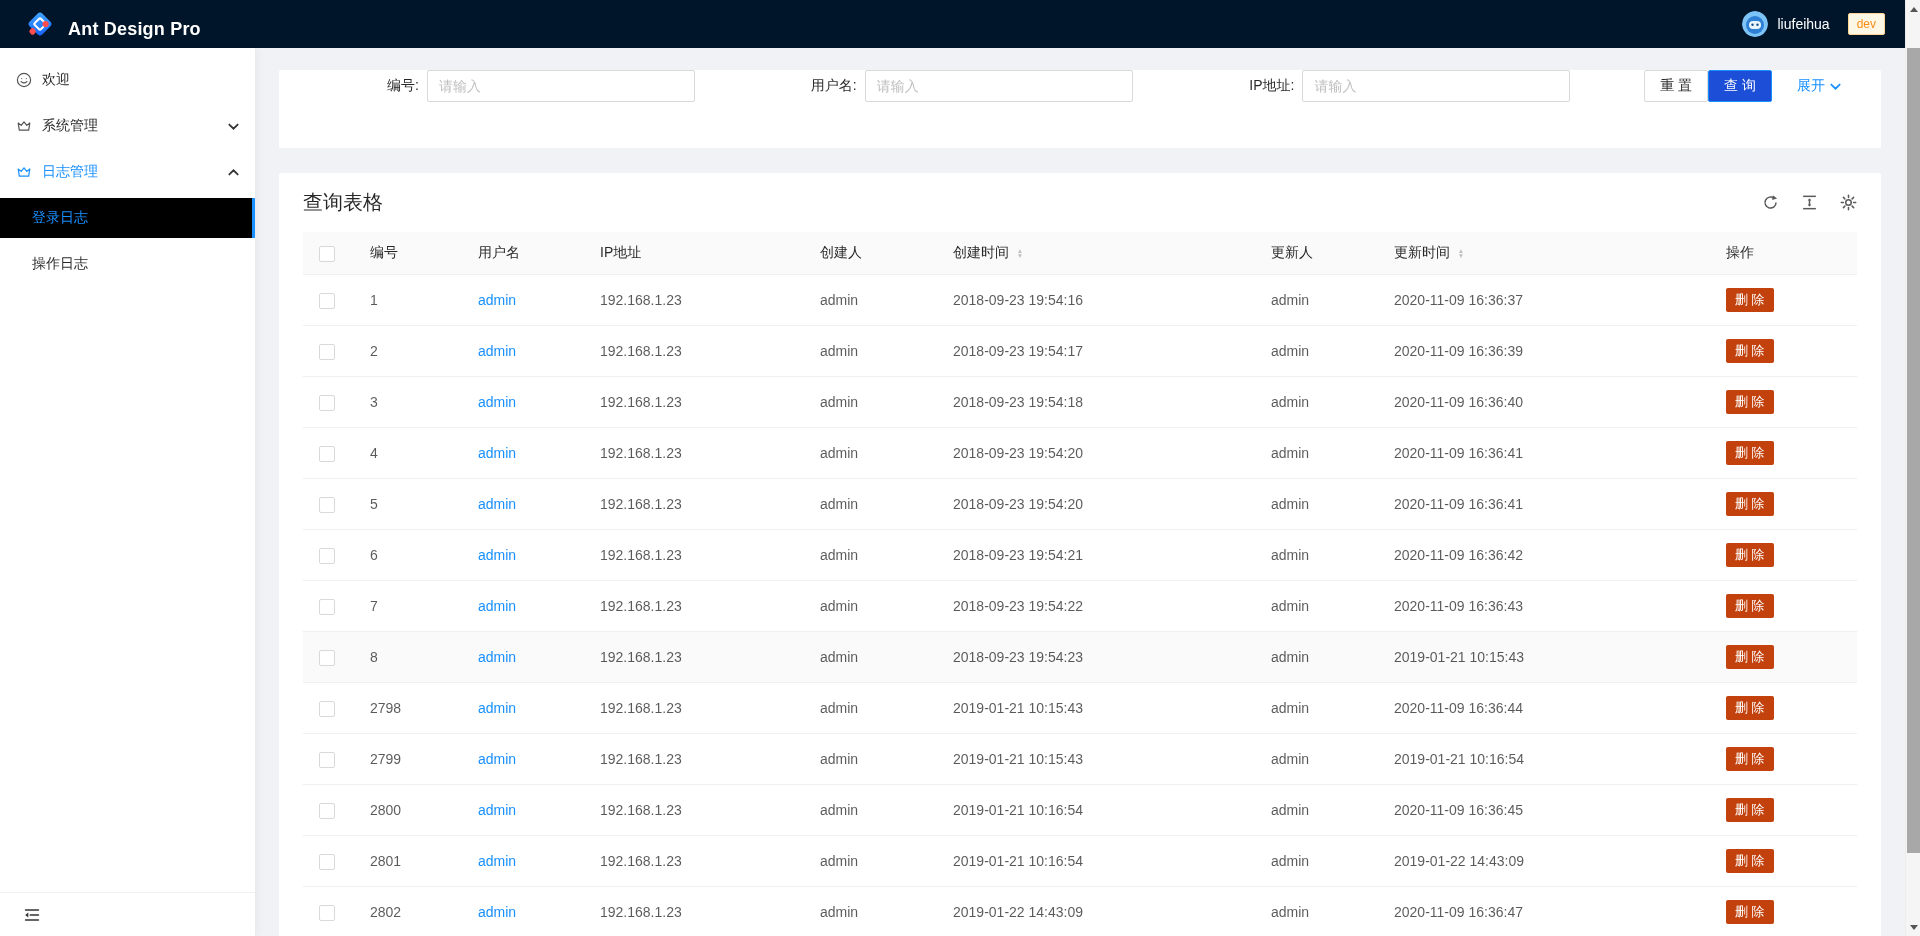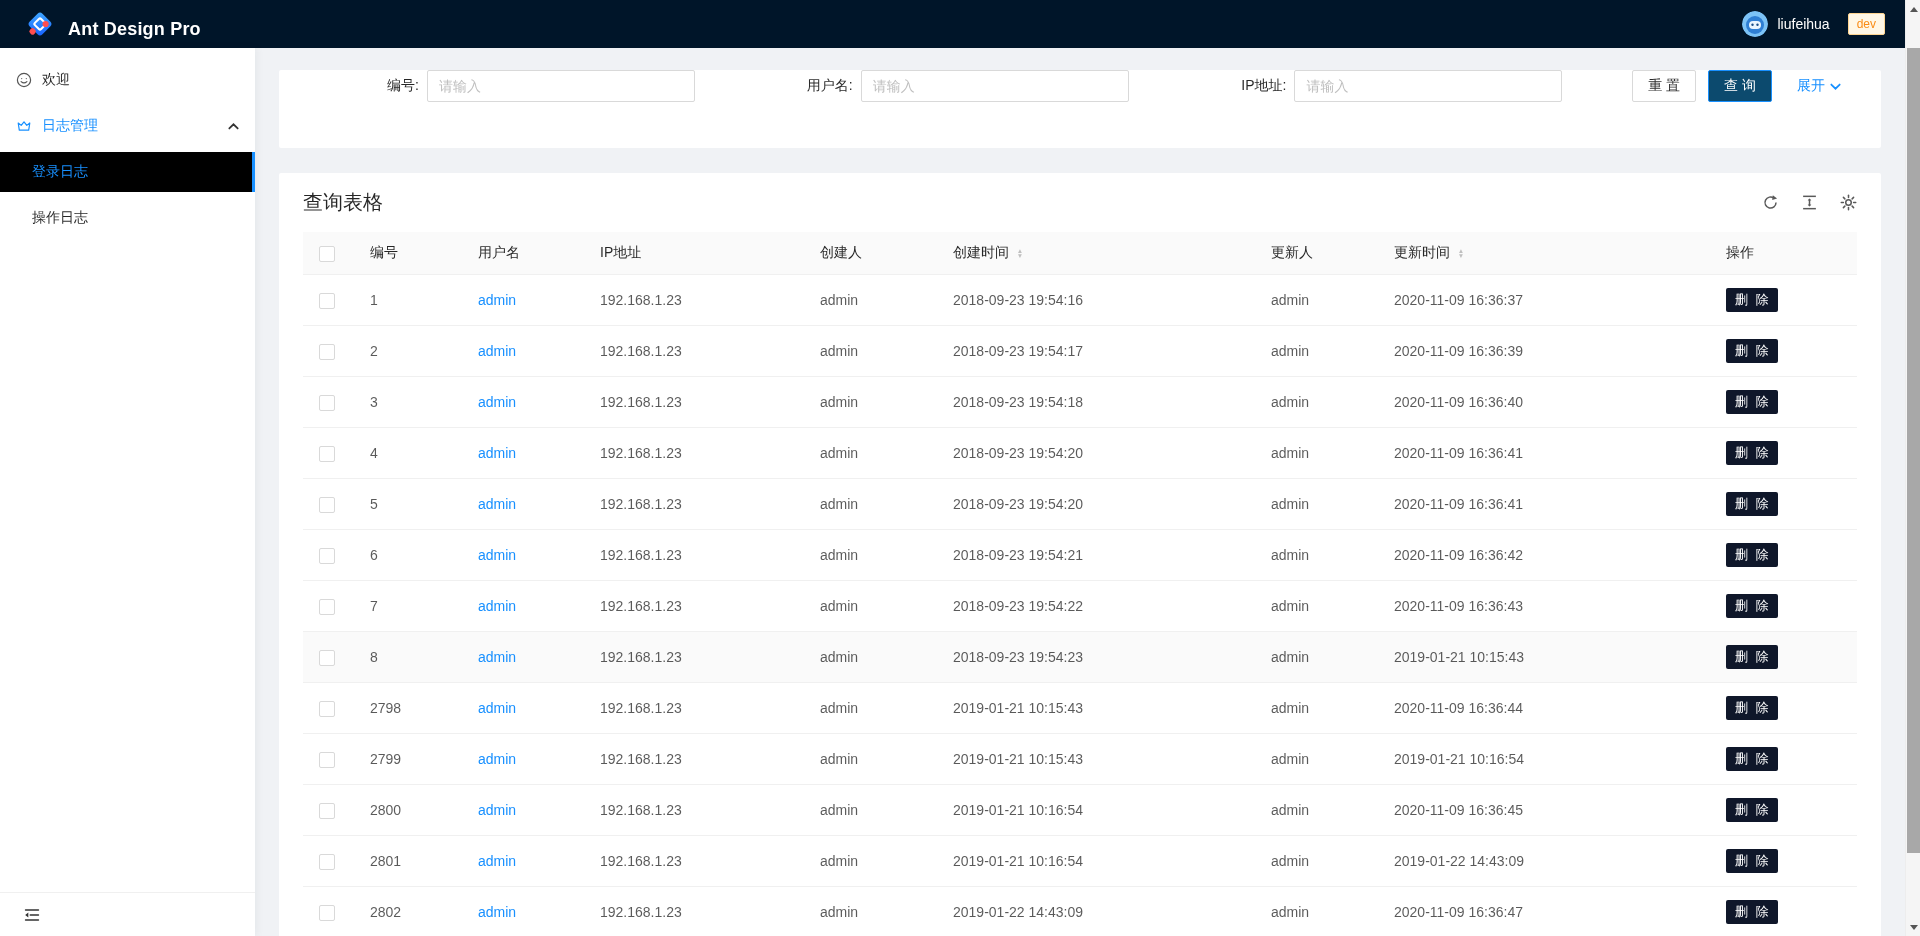--- a/index.html
+++ b/index.html
@@ -41,39 +41,39 @@
   
   .search-card { height:78px; display:flex; align-items:flex-start; padding:0 40px; margin-bottom:25px; }
   .fields { display:flex; flex:1; }
   .field { flex:1; display:flex; align-items:center; }
   .field label { width:108px; text-align:right; padding-right:8px; color:rgba(0,0,0,.85); white-space:nowrap; }
   .field input { width:268px; height:32px; border:1px solid #d9d9d9; border-radius:2px; padding:4px 11px; font-size:14px; color:rgba(0,0,0,.65); outline:none; font-family:inherit; }
   .field input::placeholder { color:#bfbfbf; }
   .actions { display:flex; align-items:center; margin-left:12px; }
   .btn { height:32px; border-radius:2px; font-size:14px; cursor:pointer; font-family:inherit; }
   .btn-default { background:#fff; border:1px solid #d9d9d9; color:rgba(0,0,0,.85); padding:0 15px; }
-  .btn-primary { background:#0c4a6e; border:1px solid #1890ff; color:#fff; padding:0 15px; margin-left:12px; }
+  .btn-primary { background:#1d4ed8; border:1px solid #1890ff; color:#fff; padding:0 15px; }
   .expand-link { color:#1890ff; margin-left:25px; cursor:pointer; display:inline-flex; align-items:center; white-space:nowrap; }
   .expand-link svg { margin-left:5px; }
 
   
   .table-card { padding-bottom:0; }
   .card-header { display:flex; align-items:center; justify-content:space-between; padding:16px 24px; }
   .card-title { font-size:20px; color:rgba(0,0,0,.85); font-weight:500; }
   .toolbar { display:flex; align-items:center; }
   .tool-icon { display:inline-flex; margin-left:22px; cursor:pointer; }
   .tool-icon svg { width:17px; height:17px; }
 
   table { width:calc(100% - 48px); margin:0 24px; border-collapse:collapse; table-layout:fixed; }
   thead th { background:#fafafa; text-align:left; font-weight:500; color:rgba(0,0,0,.85); padding:12px 16px; border-bottom:1px solid #f0f0f0; font-size:14px; }
   tbody td { padding:13px 16px; border-bottom:1px solid #f0f0f0; font-size:14px; color:rgba(0,0,0,.65); }
   tbody tr.hover td { background:#fafafa; }
   .checkbox { width:16px; height:16px; border:1px solid #d9d9d9; border-radius:2px; background:#fff; display:inline-block; cursor:pointer; vertical-align:middle; }
   a.user-link { color:#1890ff; text-decoration:none; cursor:pointer; }
-  .btn-danger { background:#0f172a; border:none; color:#fff; border-radius:2px; padding:3px 9px; font-size:13px; cursor:pointer; font-family:Liberation Mono, monospace; }
+  .btn-danger { background:#c2410c; border:none; color:#fff; border-radius:2px; padding:3px 9px; font-size:13px; cursor:pointer; font-family:Liberation Sans, sans-serif; }
   .sorter { display:inline-flex; flex-direction:column; vertical-align:middle; margin-left:7px; line-height:0; }
   .sorter span { font-size:8px; color:#bfbfbf; line-height:5.5px; transform:scale(.8); }
 
   
   .scrollbar { position:absolute; top:0; right:0; width:15px; height:100%; background:#f5f5f5; border-left:1px solid #ededed; }
   .sb-arrow { position:absolute; left:0; width:15px; height:16px; display:flex; align-items:center; justify-content:center; }
   .sb-arrow.up { top:1px; } .sb-arrow.down { bottom:1px; }
   .tri-up { width:0; height:0; border-left:4px solid transparent; border-right:4px solid transparent; border-bottom:5px solid #555; }
   .tri-down { width:0; height:0; border-left:4px solid transparent; border-right:4px solid transparent; border-top:5px solid #555; }
   .sb-thumb { position:absolute; left:1px; top:48px; width:13px; height:805px; background:#a8a8a8; }
@@ -124,20 +124,33 @@
           <div class="menu-item">
             <span class="mi-icon">
               <svg viewBox="0 0 16 16" fill="none" stroke="#555" stroke-width="1.2">
                 <circle cx="8" cy="8" r="6.6"></circle>
                 <circle cx="5.7" cy="6.6" r="0.6" fill="#555" stroke="none"></circle>
                 <circle cx="10.3" cy="6.6" r="0.6" fill="#555" stroke="none"></circle>
                 <path d="M5.1 9.6 q2.9 2.7 5.8 0" stroke-linecap="round"></path>
               </svg>
             </span>
             <span>欢迎</span>
+          </div>
+          <div class="menu-item">
+            <span class="mi-icon">
+              <svg viewBox="0 0 16 16" fill="none" stroke="#555" stroke-width="1.2" stroke-linejoin="round">
+                <path d="M2.2 5 l3 2.4 L8 3.8 l2.8 3.6 L13.8 5 l-1.1 7.2 H3.3 Z"></path>
+              </svg>
+            </span>
+            <span>系统管理</span>
+            <span class="chev">
+              <svg width="11" height="11" viewBox="0 0 10 10" fill="none" stroke="#333" stroke-width="1.6" stroke-linecap="round">
+                  <path d="M1.2 3.2 l3.8 3.8 3.8-3.8"></path>
+                </svg>
+            </span>
           </div>
           <div class="menu-item active">
             <span class="mi-icon">
               <svg viewBox="0 0 16 16" fill="none" stroke="#1890ff" stroke-width="1.2" stroke-linejoin="round">
                 <path d="M2.2 5 l3 2.4 L8 3.8 l2.8 3.6 L13.8 5 l-1.1 7.2 H3.3 Z"></path>
               </svg>
             </span>
             <span>日志管理</span>
             <span class="chev">
               <svg width="11" height="11" viewBox="0 0 10 10" fill="none" stroke="#333" stroke-width="1.6" stroke-linecap="round">

